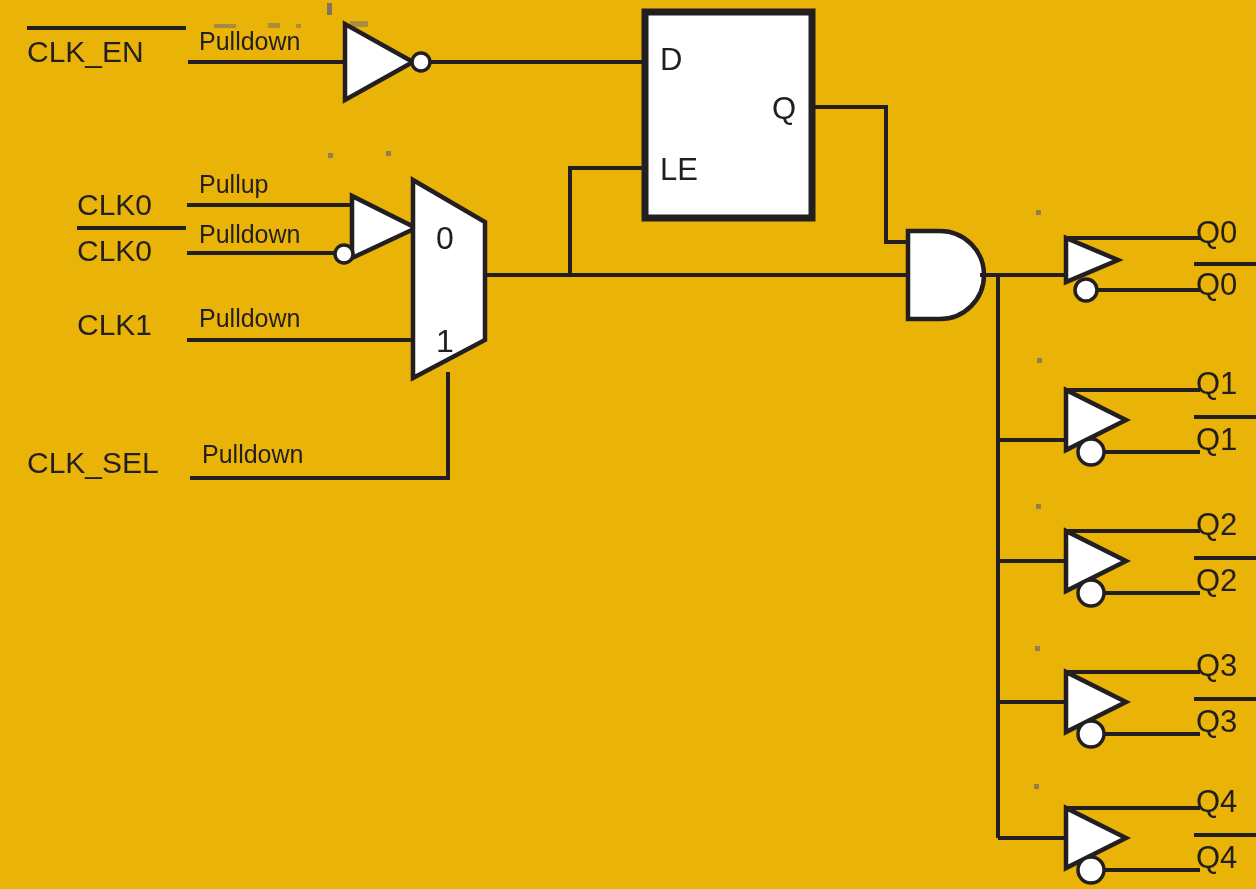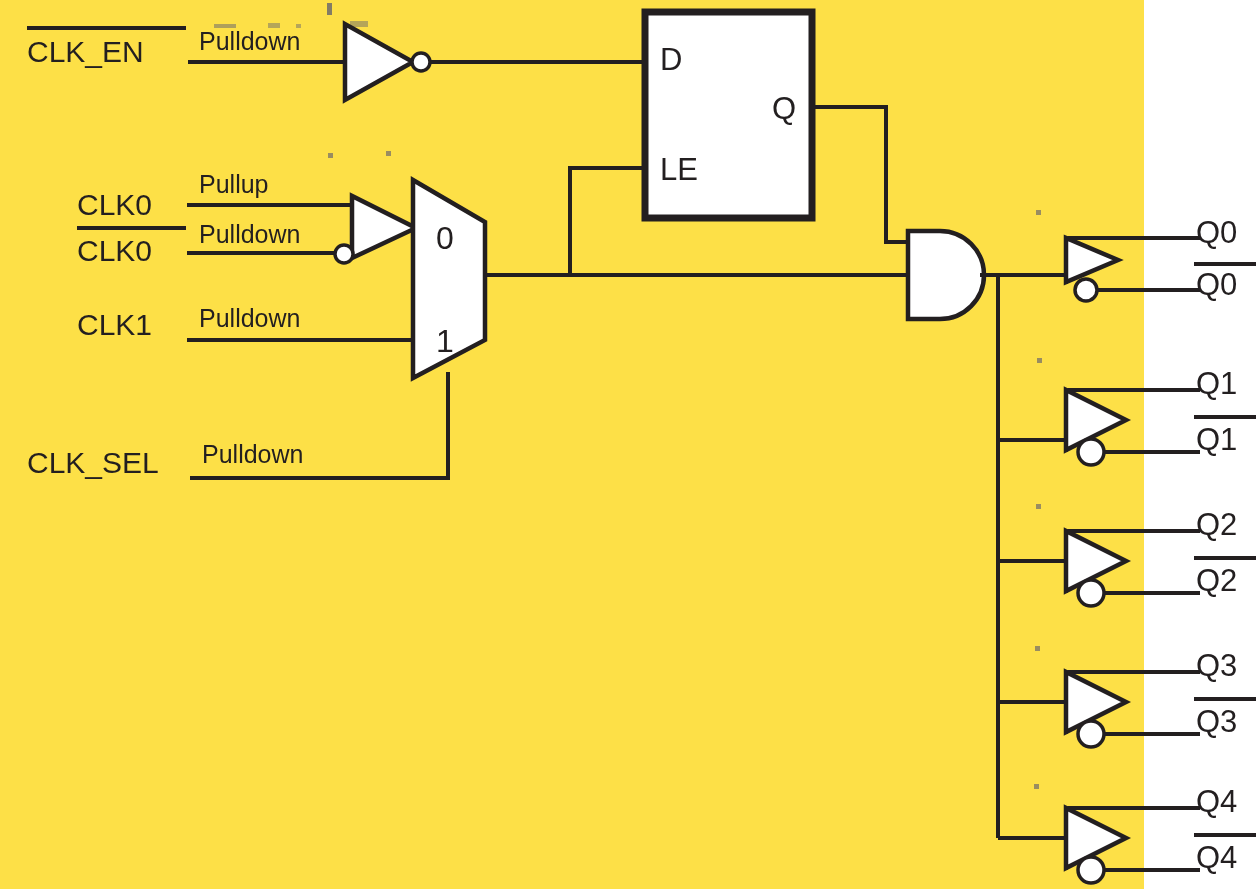--- a/index.html
+++ b/index.html
@@ -1,21 +1,21 @@
 <!DOCTYPE html>
 <html><head>
 <meta charset="utf-8">
 <title>Clock Buffer Block Diagram</title>
 <style>
   html,body{margin:0;padding:0;background:#ffffff;}
   body{
     font-family:"Liberation Sans", sans-serif;
     width:1256px;height:889px;overflow:hidden;
   }
-  #diagram-root{position:relative;width:1144px;height:889px;background:#fde047;}
+  #diagram-root{position:relative;width:1256px;height:889px;background:#eab308;}
   svg{display:block;}
   .wire{stroke:#231f20;stroke-width:4;fill:none;stroke-linecap:butt;}
   .wire-thin{stroke:#231f20;stroke-width:3.5;fill:none;}
   .gate{stroke:#231f20;stroke-width:4.5;fill:#ffffff;}
   .gate-heavy{stroke:#231f20;stroke-width:7;fill:#ffffff;}
   .bubble{stroke:#231f20;stroke-width:3.5;fill:#ffffff;}
   .overbar{stroke:#231f20;stroke-width:4;}
   .sig-label{font-family:"Liberation Sans",sans-serif;font-size:30px;fill:#231f20;}
   .sig-label-sm{font-family:"Liberation Sans",sans-serif;font-size:25px;fill:#231f20;}
   .pin-label{font-family:"Liberation Sans",sans-serif;font-size:31px;fill:#231f20;}

